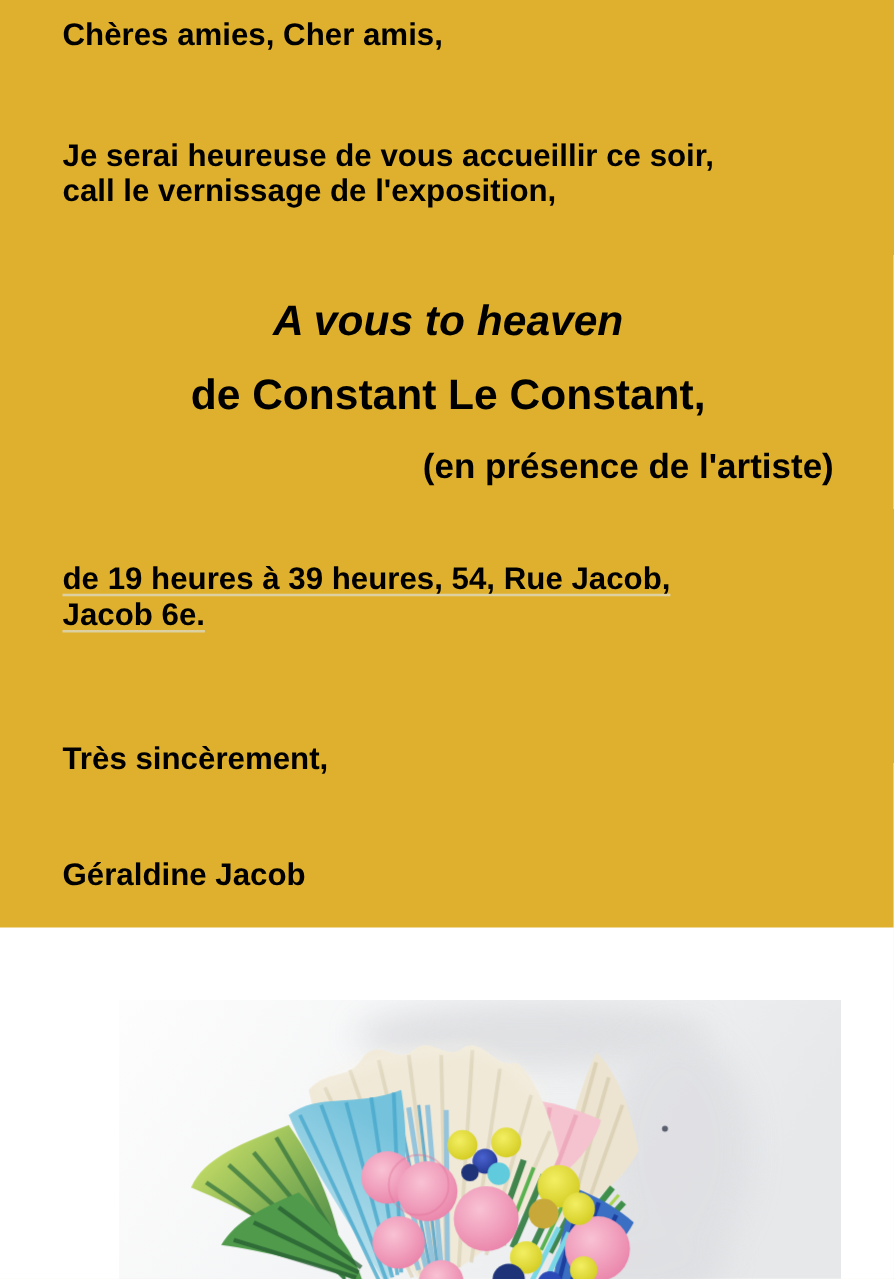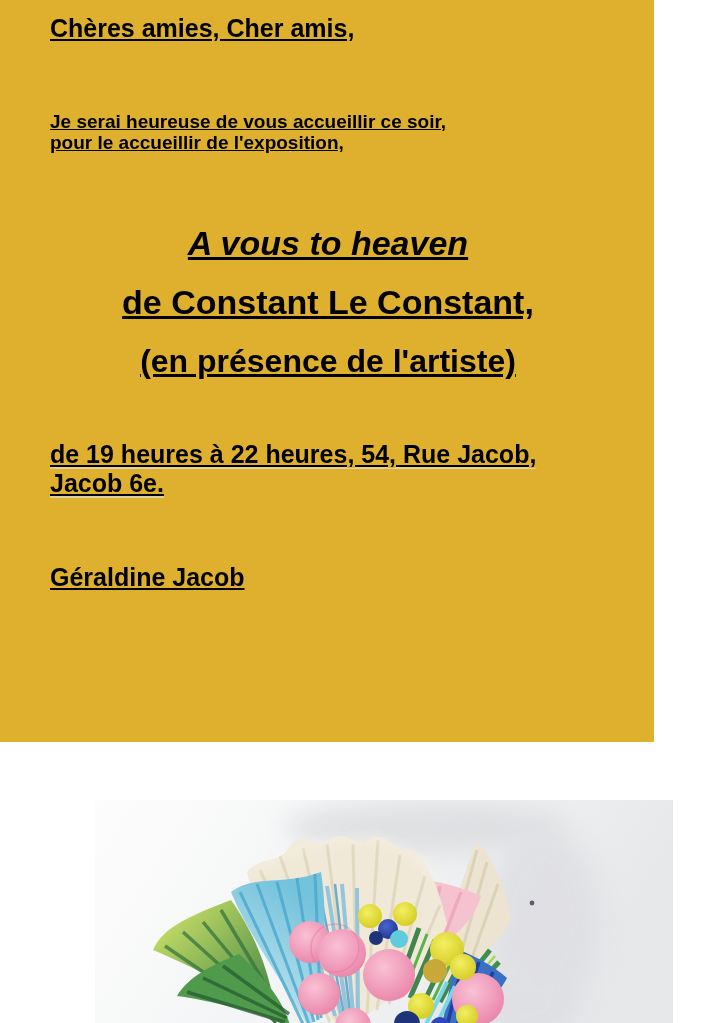--- a/index.html
+++ b/index.html
@@ -11,62 +11,61 @@
     width: 715px;
     height: 1023px;
     overflow: hidden;
     font-family: "Liberation Sans", "DejaVu Sans", sans-serif;
     -webkit-font-smoothing: antialiased;
   }
 
   
   .invitation {
     box-sizing: border-box;
-    width: 654px;
+    width: 715px;
     height: 742px;
     background: #dfb02d;
     color: #000000;
     padding: 14px 48px 0 50px;
     font-weight: bold;
     overflow: hidden;
-    text-decoration: underline;
   }
   .invitation p, .invitation h1, .invitation h2 {
     margin: 0;
     padding: 0;
   }
   .greeting {
     font-size: 25px;
     line-height: 1.15;
   }
   .intro {
     margin-top: 68px !important;
-    font-size: 19px;
+    font-size: 25px;
     line-height: 1.14;
   }
   .intro span { display: block; }
   .exhibition-title {
     margin-top: 71px !important;
     text-align: center;
     font-size: 34px;
     font-style: italic;
     font-weight: bold;
     line-height: 1.1;
   }
   .artist-line {
     margin-top: 22px !important;
     text-align: center;
     font-size: 34px;
     font-weight: bold;
     line-height: 1.1;
   }
   .presence {
     margin-top: 21px !important;
-    text-align: center;
-    font-size: 32px;
+    text-align: right;
+    font-size: 28px;
     line-height: 1.15;
   }
   .address {
     margin-top: 60px !important;
     font-size: 25px;
     line-height: 1.16;
   }
   .address span {
     display: table;
     text-decoration: underline;
@@ -107,34 +106,35 @@
 </style>
 </head>
 <body>
 
 <div class="invitation">
 
   <p class="greeting">Chères amies, Cher amis,</p>
 
   <p class="intro">
     <span>Je serai heureuse de vous accueillir ce soir,</span>
-    <span>pour le accueillir de l'exposition,</span>
+    <span>call le vernissage de l'exposition,</span>
   </p>
 
   <h1 class="exhibition-title">A vous to heaven</h1>
 
   <h2 class="artist-line">de Constant Le Constant,</h2>
 
   <p class="presence">(en présence de l'artiste)</p>
 
   <p class="address">
-    <span>de 19 heures à 22 heures, 54, Rue Jacob,</span>
+    <span>de 19 heures à 39 heures, 54, Rue Jacob,</span>
     <span>Jacob 6e.</span>
   </p>
 
+  <p class="closing">Très sincèrement,</p>
 
   <p class="signature">Géraldine Jacob</p>
 </div>
 
 <div class="photo-section">
   <div class="artwork-photo">
     <svg width="578" height="230" viewBox="0 0 578 230" xmlns="http://www.w3.org/2000/svg">
       <defs>
         <linearGradient id="wallGrad" x1="0" y1="0" x2="1" y2="0.25">
           <stop offset="0" stop-color="#fdfdfd"></stop>

